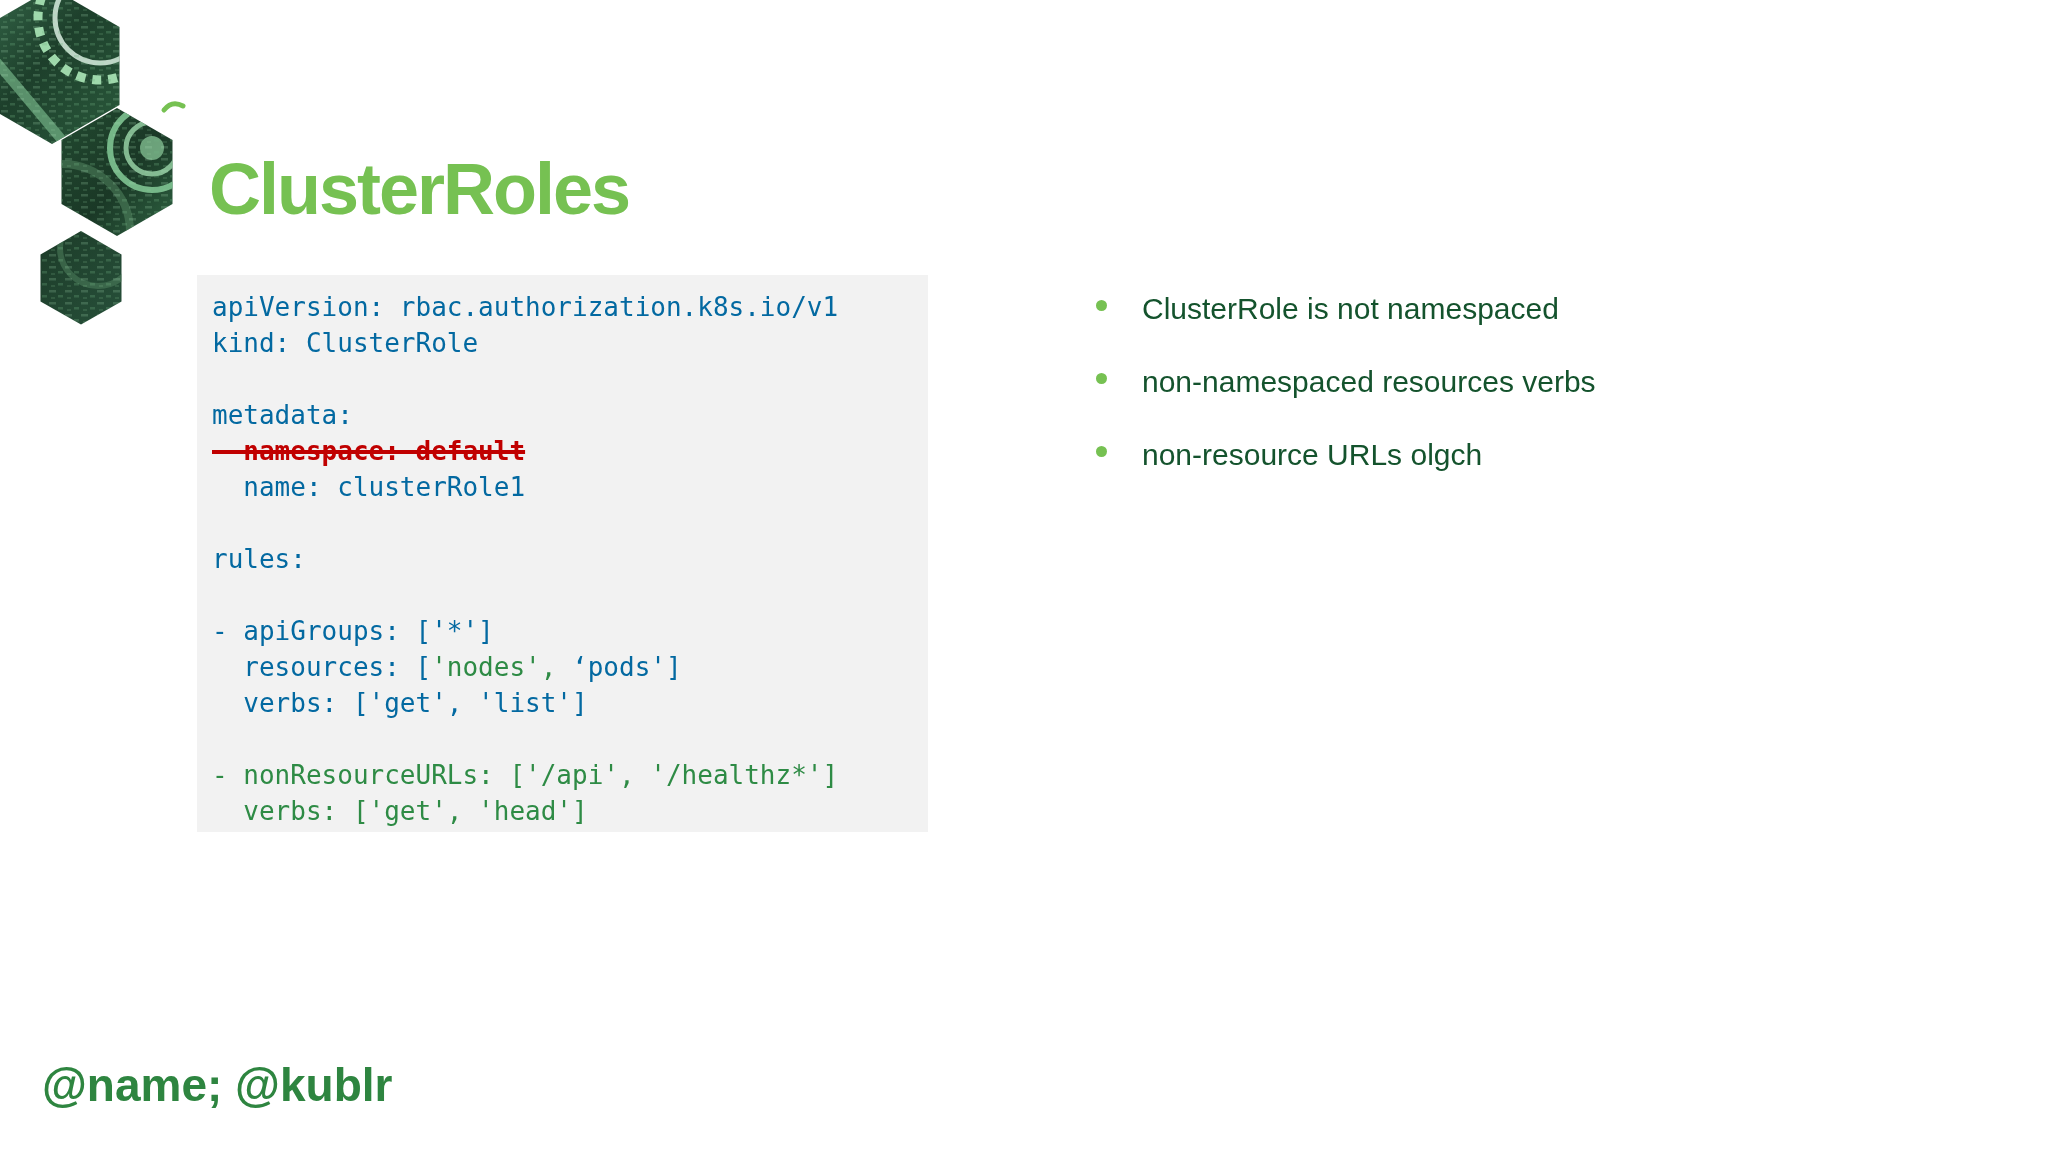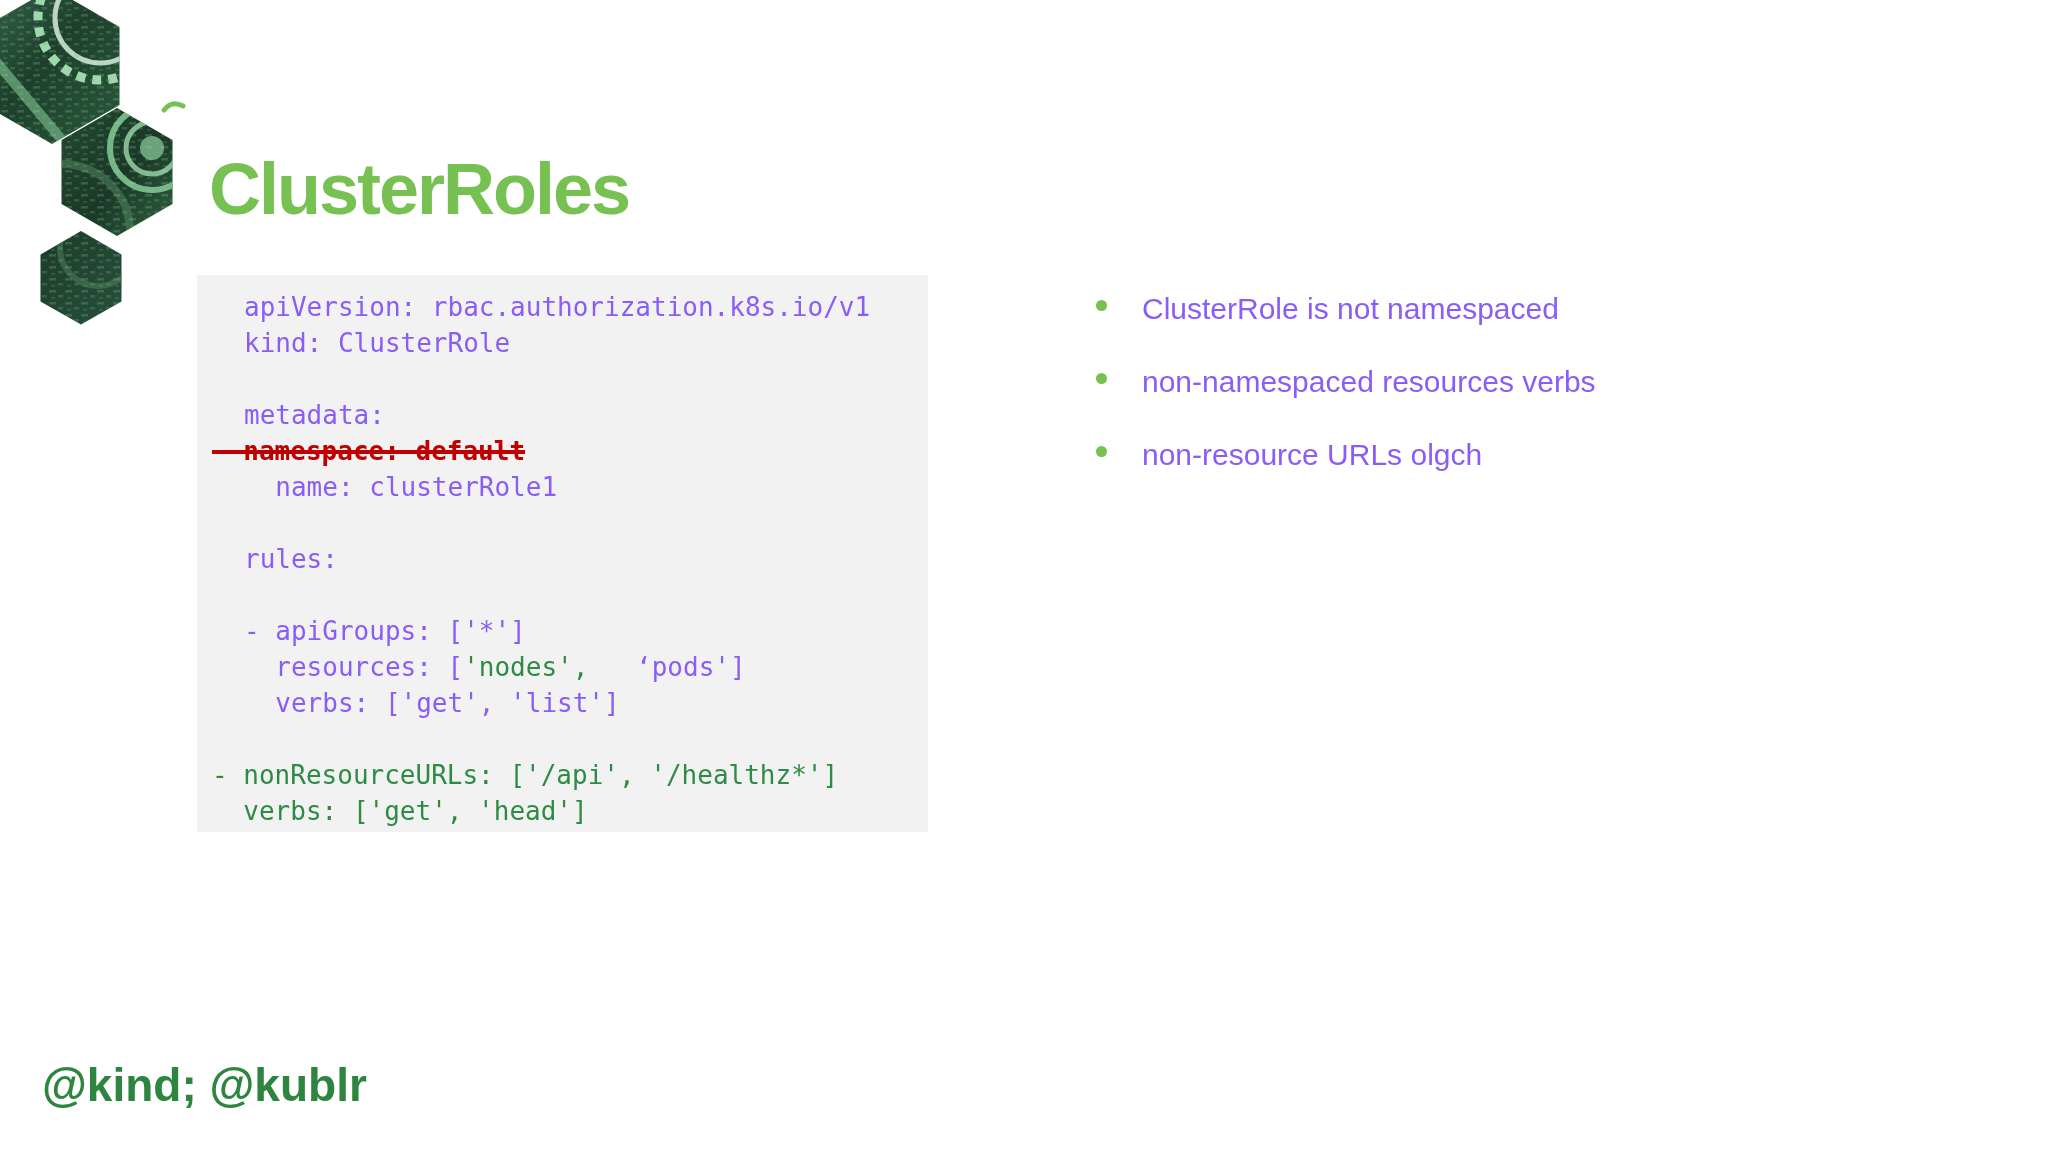--- a/index.html
+++ b/index.html
@@ -19,36 +19,36 @@
   .code {
     position:absolute; left:197px; top:275px;
     width:731px; height:557px;
     background:var(--code-bg,#f2f2f2);
     padding:14px 0 0 15px;
     font-family:"DejaVu Sans Mono","Liberation Mono",monospace;
     font-size:26px; line-height:36px; color:#1f1f1f;
     white-space:pre;
   }
   .code-line { height:36px; }
-  .seg-plain { color:#8b5cf6;margin-left:32px; }
+  .seg-plain { color:#0369a1; }
   .seg-green { color:var(--code-green,#2e8b45); font-weight:normal; }
   .seg-red-strike {
     color:var(--strike-red,#c00000); font-weight:bold;
     text-decoration:line-through;
     text-decoration-thickness:4px;
   }
   .bullets { position:absolute; left:1096px; top:287px; list-style:none; }
   .bullets li { display:flex; margin-bottom:29px; }
   .dot {
     flex:none; width:11px; height:11px; border-radius:50%;
     background:var(--bullet-green,#76c152); margin-top:13px;
   }
   .bullet-text {
     margin-left:35px; font-size:30px; line-height:44px;
-    color:#8b5cf6; white-space:nowrap;
+    color:#14532d; white-space:nowrap;
   }
   .footer {
     position:absolute; left:42px; top:1058px;
     font-size:46px; line-height:54px; font-weight:700;
     color:var(--footer-green,#2e8540); white-space:nowrap;
   }
 </style>
 </head>
 <body>
 
@@ -130,14 +130,14 @@
       <li>
         <span class="dot"></span>
         <span class="bullet-text">non-namespaced resources verbs</span>
       </li>
       <li>
         <span class="dot"></span>
         <span class="bullet-text">non-resource URLs olgch</span>
       </li>
     </ul>
 
-  <div class="footer">@kind; @kublr</div>
+  <div class="footer">@name; @kublr</div>
 </div>
 
 </body></html>

